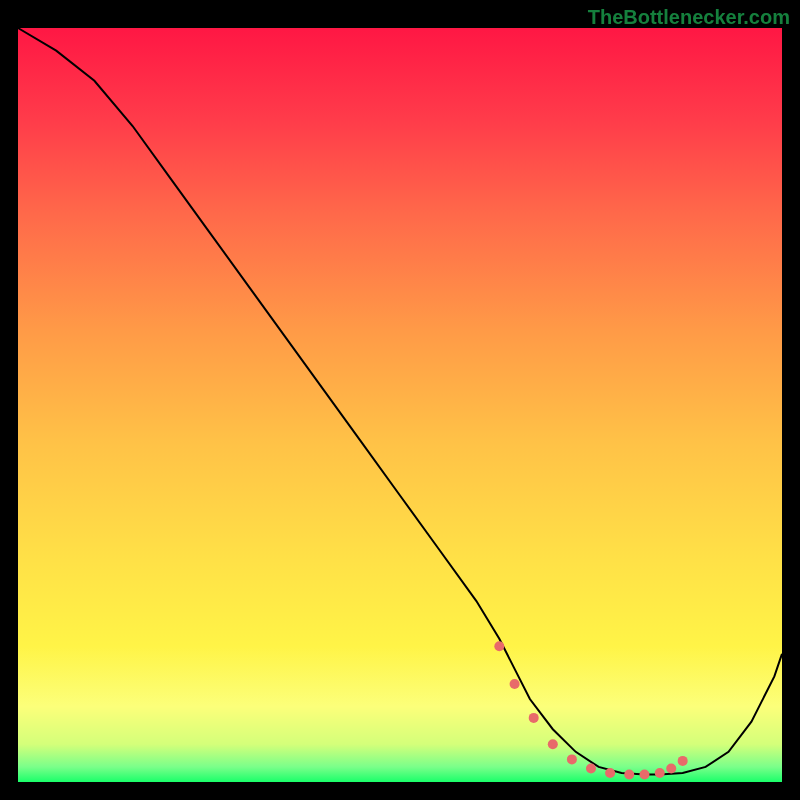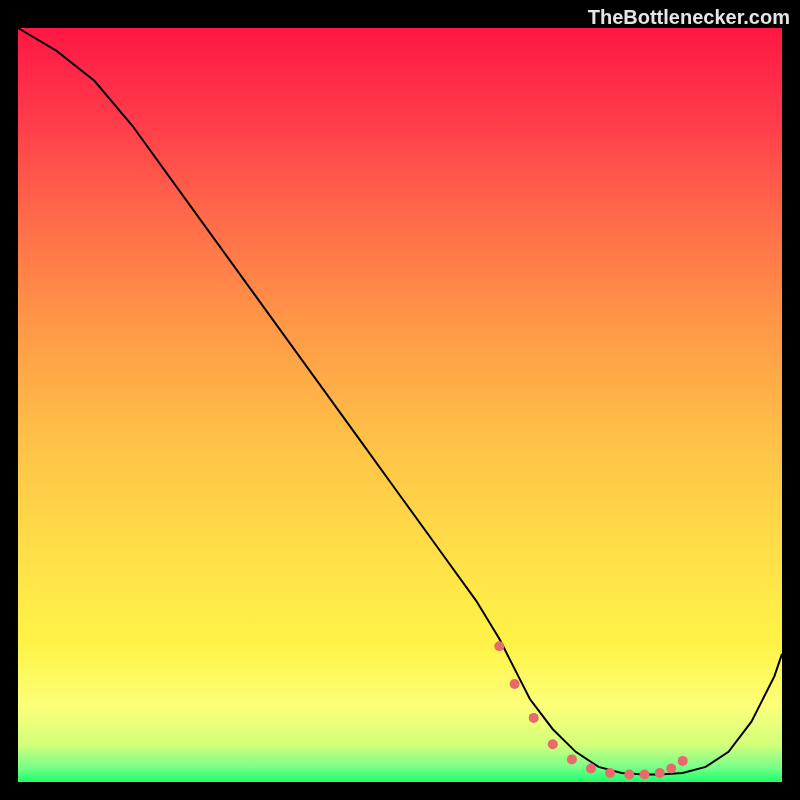--- a/index.html
+++ b/index.html
@@ -12,21 +12,21 @@
   }
   .chart-container {
     position: relative;
     width: 800px;
     height: 800px;
   }
   .watermark {
     position: absolute;
     top: 6px;
     right: 10px;
-    color: #e5e5e5;
+    color: #15803d;
     font-size: 20px;
     font-weight: bold;
     z-index: 10;
   }
   svg {
     display: block;
   }
 </style>
 </head>
 <body>

